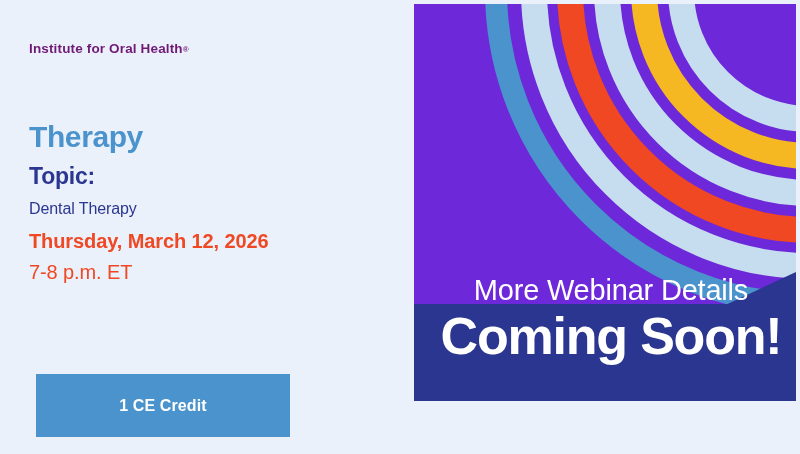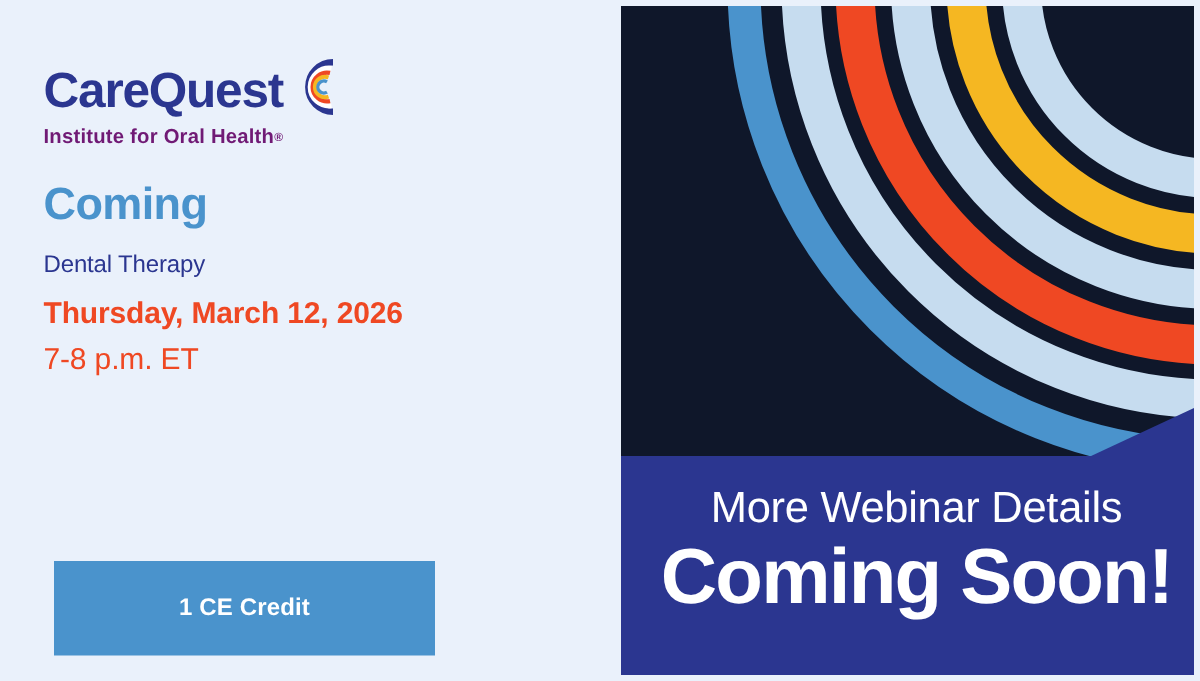--- a/index.html
+++ b/index.html
@@ -143,22 +143,22 @@
     font-family: "Liberation Sans", sans-serif;
     cursor: pointer;
   }
 
   
   .right-panel {
     position: absolute;
     left: 414px;
     top: 4px;
     width: 382px;
-    height: 446px;
-    background: #0f172a;
+    height: 397px;
+    background: #6d28d9;
     overflow: hidden;
   }
   .arc-svg {
     position: absolute;
     left: 0;
     top: 0;
     width: 382px;
     height: 446px;
     display: block;
   }
@@ -189,40 +189,28 @@
   }
 </style>
 </head>
 <body>
 
 <div class="promo-card">
 
   <div class="left-panel">
 
     <div class="logo-block">
-      <div class="logo-row">
-        <span class="logo-wordmark">CareQuest</span>
-        <span class="logo-mark">
-          <svg width="44" height="44" viewBox="0 0 44 44" xmlns="http://www.w3.org/2000/svg" aria-hidden="true">
-
-            <path d="M 34 5.5 A 16.5 16.5 0 1 0 34 38.5" fill="none" stroke="#2b3690" stroke-width="4.2"></path>
-            <path d="M 33 9.5 A 12.6 12.6 0 1 0 33 34.5" fill="none" stroke="#ffffff" stroke-width="3.4"></path>
-            <path d="M 32 12.6 A 9.6 9.6 0 1 0 32 31.4" fill="none" stroke="#ef4823" stroke-width="2.9"></path>
-            <path d="M 31 15.6 A 6.8 6.8 0 1 0 31 28.4" fill="none" stroke="#f5b722" stroke-width="2.6"></path>
-            <path d="M 30 18.6 A 4.0 4.0 0 1 0 30 25.4" fill="none" stroke="#4a93cc" stroke-width="2.2"></path>
-          </svg>
-        </span>
-      </div>
       <div class="logo-tagline">
         <span>Institute for Oral Health</span><span class="reg">®</span>
       </div>
     </div>
 
     <div class="text-block">
-      <p class="headline-webinar">Coming</p>
+      <p class="headline-webinar">Therapy</p>
+      <p class="headline-topic">Topic:</p>
       <p class="headline-subject">Dental Therapy</p>
       <p class="event-date">Thursday, March 12, 2026</p>
       <p class="event-time">7-8 p.m. ET</p>
     </div>
 
     <div class="ce-badge">
       <span>1 CE Credit</span>
     </div>
 
   </div>

